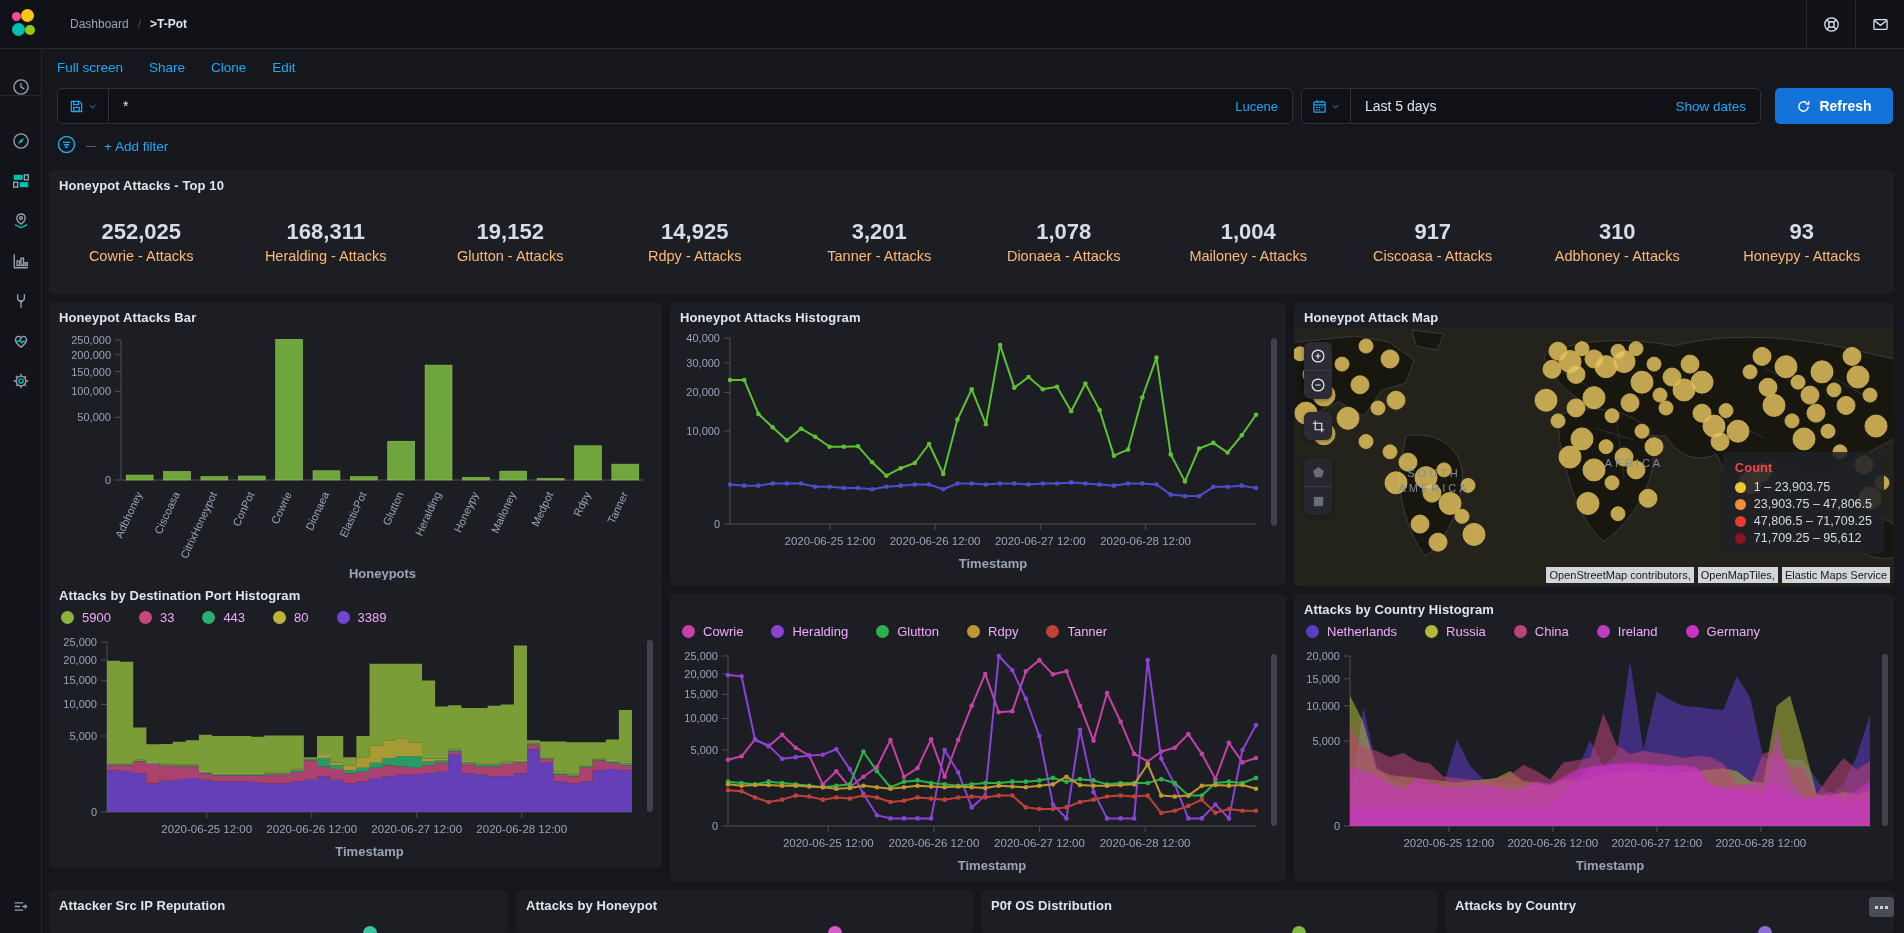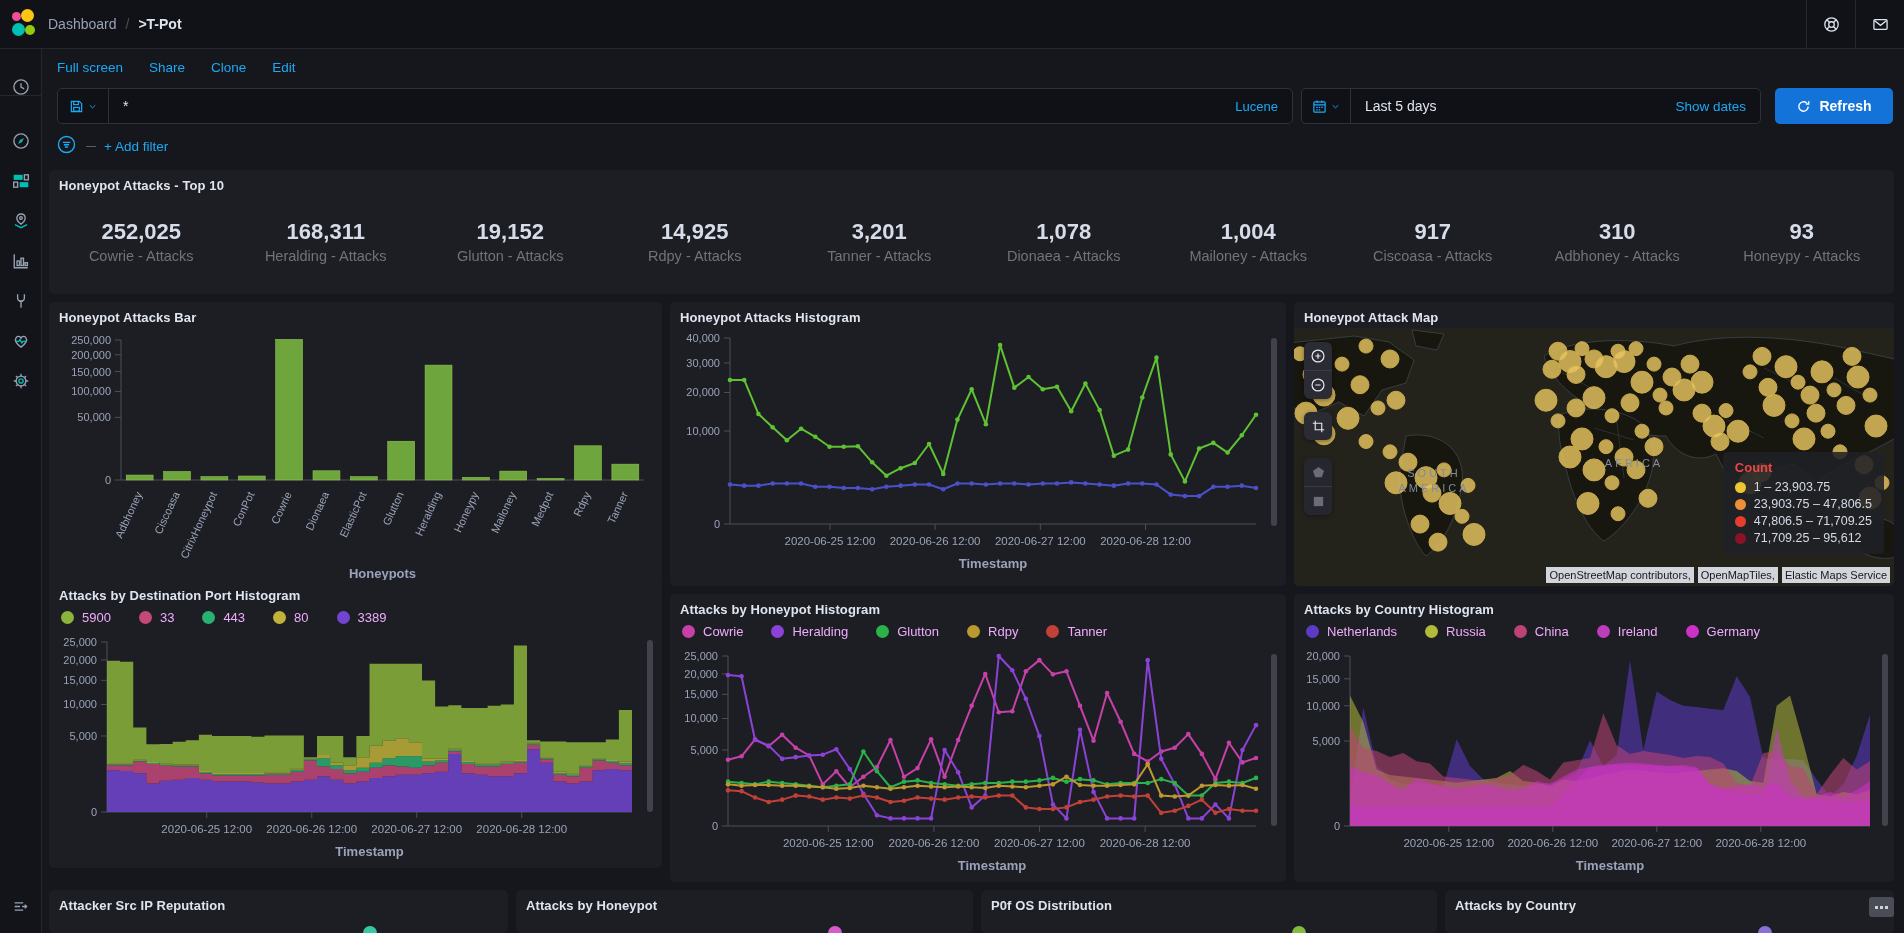--- a/index.html
+++ b/index.html
@@ -1,21 +1,21 @@
 <!DOCTYPE html>
 <html><head>
 <meta charset="utf-8">
 <style>
   html,body{margin:0;padding:0;background:#16171d;font-family:"Liberation Sans",sans-serif;}
   body{width:1904px;height:933px;overflow:hidden;position:relative;color:#dfe5ef;}
   
   .top-header{position:absolute;left:0;top:0;width:1904px;height:48px;background:#101217;border-bottom:1px solid #25262e;display:flex;align-items:center;z-index:20;}
   .logo-cell{width:48px;height:48px;position:relative;flex:0 0 auto;cursor:pointer;}
   .logo-cell span{position:absolute;border-radius:50%;}
-  .crumbs{display:flex;align-items:center;margin-left:0;font-size:14px;}
+  .crumbs{display:flex;align-items:center;margin-left:22px;font-size:12px;}
   .crumb-sec{color:#98a2b3;cursor:pointer;}
   .crumb-sep{color:#4c4e57;margin:0 9px;}
   .crumb-page{color:#dfe5ef;font-weight:700;}
   .hdr-right{margin-left:auto;display:flex;height:48px;}
   .hdr-ic{width:48px;height:48px;display:flex;align-items:center;justify-content:center;border-left:1px solid #25262e;cursor:pointer;}
   .hdr-ic svg{stroke:#dfe5ef;fill:none;stroke-width:1.2;}
   
   .side-nav{position:absolute;left:0;top:48px;width:41px;bottom:0;background:#131419;border-right:1px solid #25262e;z-index:15;}
   .nav-ic{position:absolute;left:0;width:41px;height:42px;display:flex;align-items:center;justify-content:center;cursor:pointer;}
   .nav-ic svg{stroke:#98a2b3;fill:none;stroke-width:1.2;}
@@ -43,21 +43,21 @@
   .filter-ic svg{stroke:#1ba9f5;fill:none;stroke-width:1.3;}
   .filter-dash{width:10px;height:1px;background:#5a5d66;margin:0 8px 0 10px;}
   .add-filter{color:#1ba9f5;font-size:13.5px;cursor:pointer;}
   
   .panel{position:absolute;background:#1d1e24;border-radius:5px;overflow:hidden;}
   .p-title{font-size:13px;font-weight:700;color:#dfe5ef;padding:8px 10px 0 10px;letter-spacing:.1px;}
   
   .metric-grid{position:absolute;left:0;right:0;top:28px;bottom:8px;display:flex;}
   .metric-cell{flex:1;display:flex;flex-direction:column;align-items:center;justify-content:center;}
   .metric-value{font-size:22px;font-weight:700;color:#d7dde8;line-height:1.05;}
-  .metric-label{font-size:14.5px;color:#737373;margin-top:5px;}
+  .metric-label{font-size:14.5px;color:#fdba74;margin-top:5px;}
   
   .legend{position:absolute;left:12px;top:30px;display:flex;gap:28px;align-items:center;}
   .legend-item{display:flex;align-items:center;gap:8px;cursor:pointer;}
   .legend-dot{width:13px;height:13px;border-radius:50%;}
   .legend-label{font-size:13px;color:#f0abfc;}
   .chart-host{position:absolute;}
   .chart-host text{font-family:"Liberation Sans",sans-serif;}
   .vthumb{position:absolute;width:6px;border-radius:3px;background:#41434c;}
   
   .map-area{position:absolute;left:0;top:26px;right:0;bottom:0;background:#24231b;overflow:hidden;}
@@ -654,21 +654,20 @@
           <path d="M0 123.13423424289324 L0 123.13423424289324 L13.125 123.13423424289324 L13.125 123.13423424289324 L26.25 123.13423424289324 L26.25 119.56985028774949 L39.375 119.56985028774949 L39.375 121.91673887931478 L52.5 121.91673887931478 L52.5 123.75500027029949 L65.625 123.75500027029949 L65.625 124.3842132590043 L78.75 124.3842132590043 L78.75 124.3842132590043 L91.875 124.3842132590043 L91.875 131.23403554662931 L105 131.23403554662931 L105 133.53906199780374 L118.125 133.53906199780374 L118.125 133.53906199780374 L131.25 133.53906199780374 L131.25 133.53906199780374 L144.375 133.53906199780374 L144.375 133.53906199780374 L157.5 133.53906199780374 L157.5 132.75486608964871 L170.625 132.75486608964871 L170.625 132.75486608964871 L183.75 132.75486608964871 L183.75 129.77065747492261 L196.875 129.77065747492261 L196.875 118.43644698044946 L210 118.43644698044946 L210 124.3842132590043 L223.125 124.3842132590043 L223.125 126.99302382171004 L236.25 126.99302382171004 L236.25 131.23403554662931 L249.375 131.23403554662931 L249.375 129.77065747492261 L262.5 129.77065747492261 L262.5 125.66942364462199 L275.625 125.66942364462199 L275.625 123.13423424289324 L288.75 123.13423424289324 L288.75 124.3842132590043 L301.875 124.3842132590043 L301.875 125.66942364462199 L315 125.66942364462199 L315 123.13423424289324 L328.125 123.13423424289324 L328.125 120.72931906295591 L341.25 120.72931906295591 L341.25 109.17895101200571 L354.375 109.17895101200571 L354.375 121.91673887931478 L367.5 121.91673887931478 L367.5 124.3842132590043 L380.625 124.3842132590043 L380.625 124.3842132590043 L393.75 124.3842132590043 L393.75 121.91673887931478 L406.875 121.91673887931478 L406.875 120.72931906295591 L420 120.72931906295591 L420 102.85537996235291 L433.125 102.85537996235291 L433.125 117.32742649157913 L446.25 117.32742649157913 L446.25 132.75486608964871 L459.375 132.75486608964871 L459.375 134.34049916221485 L472.5 134.34049916221485 L472.5 125.66942364462199 L485.625 125.66942364462199 L485.625 118.43644698044946 L498.75 118.43644698044946 L498.75 120.72931906295591 L511.875 120.72931906295591 L511.875 123.13423424289324 L525 123.13423424289324 L525 128.35867437268598 L511.875 128.35867437268598 L511.875 126.99302382171004 L498.75 126.99302382171004 L498.75 128.35867437268598 L485.625 128.35867437268598 L485.625 139.58947550600286 L472.5 139.58947550600286 L472.5 141.55355909784143 L459.375 141.55355909784143 L459.375 139.58947550600286 L446.25 139.58947550600286 L446.25 120.72931906295591 L433.125 120.72931906295591 L433.125 107.30709769040837 L420 107.30709769040837 L420 131.23403554662931 L406.875 131.23403554662931 L406.875 134.34049916221485 L393.75 134.34049916221485 L393.75 134.34049916221485 L380.625 134.34049916221485 L380.625 132.75486608964871 L367.5 132.75486608964871 L367.5 131.23403554662931 L354.375 131.23403554662931 L354.375 112.10008635585024 L341.25 112.10008635585024 L341.25 129.77065747492261 L328.125 129.77065747492261 L328.125 131.23403554662931 L315 131.23403554662931 L315 132.75486608964871 L301.875 132.75486608964871 L301.875 132.75486608964871 L288.75 132.75486608964871 L288.75 134.34049916221485 L275.625 134.34049916221485 L275.625 136 L262.5 136 L262.5 139.58947550600286 L249.375 139.58947550600286 L249.375 141.55355909784143 L236.25 141.55355909784143 L236.25 137.74476786628253 L223.125 137.74476786628253 L223.125 134.34049916221485 L210 134.34049916221485 L210 137.74476786628253 L196.875 137.74476786628253 L196.875 139.58947550600286 L183.75 139.58947550600286 L183.75 141.55355909784143 L170.625 141.55355909784143 L170.625 141.55355909784143 L157.5 141.55355909784143 L157.5 140.55513627132908 L144.375 140.55513627132908 L144.375 139.58947550600286 L131.25 139.58947550600286 L131.25 139.58947550600286 L118.125 139.58947550600286 L118.125 139.58947550600286 L105 139.58947550600286 L105 137.74476786628253 L91.875 137.74476786628253 L91.875 136 L78.75 136 L78.75 137.74476786628253 L65.625 137.74476786628253 L65.625 138.65354884520417 L52.5 138.65354884520417 L52.5 141.55355909784143 L39.375 141.55355909784143 L39.375 131.23403554662931 L26.25 131.23403554662931 L26.25 129.0585784321062 L13.125 129.0585784321062 L13.125 128.35867437268598 L0 128.35867437268598 Z" fill="#c4497a" fill-opacity="0.85"></path>
           <path d="M0 122.15775924980102 L0 122.15775924980102 L13.125 122.15775924980102 L13.125 122.15775924980102 L26.25 122.15775924980102 L26.25 118.6611258401589 L39.375 118.6611258401589 L39.375 120.96450265368975 L52.5 120.96450265368975 L52.5 122.76569043587067 L65.625 122.76569043587067 L65.625 123.38154871727289 L78.75 123.38154871727289 L78.75 123.38154871727289 L91.875 123.38154871727289 L91.875 130.05904357679952 L105 130.05904357679952 L105 132.29217587820798 L118.125 132.29217587820798 L118.125 132.29217587820798 L131.25 132.29217587820798 L131.25 132.29217587820798 L144.375 132.29217587820798 L144.375 132.29217587820798 L157.5 132.29217587820798 L157.5 131.5333911034518 L170.625 131.5333911034518 L170.625 131.5333911034518 L183.75 131.5333911034518 L183.75 127.6703413668383 L196.875 127.6703413668383 L196.875 117.32742649157913 L210 117.32742649157913 L210 116.24127977713755 L223.125 116.24127977713755 L223.125 123.13423424289324 L236.25 123.13423424289324 L236.25 128.35867437268598 L249.375 128.35867437268598 L249.375 125.66942364462199 L262.5 125.66942364462199 L262.5 120.72931906295591 L275.625 120.72931906295591 L275.625 116.24127977713755 L288.75 116.24127977713755 L288.75 114.13229913447306 L301.875 114.13229913447306 L301.875 114.13229913447306 L315 114.13229913447306 L315 119.56985028774949 L328.125 119.56985028774949 L328.125 118.43644698044946 L341.25 118.43644698044946 L341.25 107.76978225974136 L354.375 107.76978225974136 L354.375 120.1462137847084 L367.5 120.1462137847084 L367.5 122.5215838511856 L380.625 122.5215838511856 L380.625 122.5215838511856 L393.75 122.5215838511856 L393.75 120.72931906295591 L406.875 120.72931906295591 L406.875 119.56985028774949 L420 119.56985028774949 L420 101.57631988850643 L433.125 101.57631988850643 L433.125 116.24127977713755 L446.25 116.24127977713755 L446.25 131.23403554662931 L459.375 131.23403554662931 L459.375 132.75486608964871 L472.5 132.75486608964871 L472.5 124.3842132590043 L485.625 124.3842132590043 L485.625 117.32742649157913 L498.75 117.32742649157913 L498.75 119 L511.875 119 L511.875 121.3194083848604 L525 121.3194083848604 L525 123.13423424289324 L511.875 123.13423424289324 L511.875 120.72931906295591 L498.75 120.72931906295591 L498.75 118.43644698044946 L485.625 118.43644698044946 L485.625 125.66942364462199 L472.5 125.66942364462199 L472.5 134.34049916221485 L459.375 134.34049916221485 L459.375 132.75486608964871 L446.25 132.75486608964871 L446.25 117.32742649157913 L433.125 117.32742649157913 L433.125 102.85537996235291 L420 102.85537996235291 L420 120.72931906295591 L406.875 120.72931906295591 L406.875 121.91673887931478 L393.75 121.91673887931478 L393.75 124.3842132590043 L380.625 124.3842132590043 L380.625 124.3842132590043 L367.5 124.3842132590043 L367.5 121.91673887931478 L354.375 121.91673887931478 L354.375 109.17895101200571 L341.25 109.17895101200571 L341.25 120.72931906295591 L328.125 120.72931906295591 L328.125 123.13423424289324 L315 123.13423424289324 L315 125.66942364462199 L301.875 125.66942364462199 L301.875 124.3842132590043 L288.75 124.3842132590043 L288.75 123.13423424289324 L275.625 123.13423424289324 L275.625 125.66942364462199 L262.5 125.66942364462199 L262.5 129.77065747492261 L249.375 129.77065747492261 L249.375 131.23403554662931 L236.25 131.23403554662931 L236.25 126.99302382171004 L223.125 126.99302382171004 L223.125 124.3842132590043 L210 124.3842132590043 L210 118.43644698044946 L196.875 118.43644698044946 L196.875 129.77065747492261 L183.75 129.77065747492261 L183.75 132.75486608964871 L170.625 132.75486608964871 L170.625 132.75486608964871 L157.5 132.75486608964871 L157.5 133.53906199780374 L144.375 133.53906199780374 L144.375 133.53906199780374 L131.25 133.53906199780374 L131.25 133.53906199780374 L118.125 133.53906199780374 L118.125 133.53906199780374 L105 133.53906199780374 L105 131.23403554662931 L91.875 131.23403554662931 L91.875 124.3842132590043 L78.75 124.3842132590043 L78.75 124.3842132590043 L65.625 124.3842132590043 L65.625 123.75500027029949 L52.5 123.75500027029949 L52.5 121.91673887931478 L39.375 121.91673887931478 L39.375 119.56985028774949 L26.25 119.56985028774949 L26.25 123.13423424289324 L13.125 123.13423424289324 L13.125 123.13423424289324 L0 123.13423424289324 Z" fill="#2ab072" fill-opacity="0.85"></path>
           <path d="M0 121.2008196790151 L0 121.2008196790151 L13.125 121.2008196790151 L13.125 121.2008196790151 L26.25 121.2008196790151 L26.25 117.76820891449347 L39.375 117.76820891449347 L39.375 120.03040924722316 L52.5 120.03040924722316 L52.5 121.7966806122234 L65.625 121.7966806122234 L65.625 122.4 L78.75 122.4 L78.75 122.4 L91.875 122.4 L91.875 128.91764368977846 L105 128.91764368977846 L105 131.08522131631736 L118.125 131.08522131631736 L118.125 131.08522131631736 L131.25 131.08522131631736 L131.25 131.08522131631736 L144.375 131.08522131631736 L144.375 131.08522131631736 L157.5 131.08522131631736 L157.5 130.34952711505196 L170.625 130.34952711505196 L170.625 130.34952711505196 L183.75 130.34952711505196 L183.75 126.32620923253856 L196.875 126.32620923253856 L196.875 116.24127977713755 L210 116.24127977713755 L210 113.10711819568286 L223.125 113.10711819568286 L223.125 120.72931906295591 L236.25 120.72931906295591 L236.25 123.13423424289324 L249.375 123.13423424289324 L249.375 115.17664731156987 L262.5 115.17664731156987 L262.5 103.72179845529905 L275.625 103.72179845529905 L275.625 98.6809983244297 L288.75 98.6809983244297 L288.75 96.28975647849208 L301.875 96.28975647849208 L301.875 100.32073479147472 L315 100.32073479147472 L315 116.781582135505 L328.125 116.781582135505 L328.125 116.781582135505 L341.25 116.781582135505 L341.25 106.84780288857718 L354.375 106.84780288857718 L354.375 119 L367.5 119 L367.5 121.3194083848604 L380.625 121.3194083848604 L380.625 121.3194083848604 L393.75 121.3194083848604 L393.75 119.56985028774949 L406.875 119.56985028774949 L406.875 117.87898696302997 L420 117.87898696302997 L420 100.73673412262455 L433.125 100.73673412262455 L433.125 115.17664731156987 L446.25 115.17664731156987 L446.25 129.77065747492261 L459.375 129.77065747492261 L459.375 131.23403554662931 L472.5 131.23403554662931 L472.5 123.13423424289324 L485.625 123.13423424289324 L485.625 116.24127977713755 L498.75 116.24127977713755 L498.75 117.87898696302997 L511.875 117.87898696302997 L511.875 119.56985028774949 L525 119.56985028774949 L525 121.3194083848604 L511.875 121.3194083848604 L511.875 119 L498.75 119 L498.75 117.32742649157913 L485.625 117.32742649157913 L485.625 124.3842132590043 L472.5 124.3842132590043 L472.5 132.75486608964871 L459.375 132.75486608964871 L459.375 131.23403554662931 L446.25 131.23403554662931 L446.25 116.24127977713755 L433.125 116.24127977713755 L433.125 101.57631988850643 L420 101.57631988850643 L420 119.56985028774949 L406.875 119.56985028774949 L406.875 120.72931906295591 L393.75 120.72931906295591 L393.75 122.5215838511856 L380.625 122.5215838511856 L380.625 122.5215838511856 L367.5 122.5215838511856 L367.5 120.1462137847084 L354.375 120.1462137847084 L354.375 107.76978225974136 L341.25 107.76978225974136 L341.25 118.43644698044946 L328.125 118.43644698044946 L328.125 119.56985028774949 L315 119.56985028774949 L315 114.13229913447306 L301.875 114.13229913447306 L301.875 114.13229913447306 L288.75 114.13229913447306 L288.75 116.24127977713755 L275.625 116.24127977713755 L275.625 120.72931906295591 L262.5 120.72931906295591 L262.5 125.66942364462199 L249.375 125.66942364462199 L249.375 128.35867437268598 L236.25 128.35867437268598 L236.25 123.13423424289324 L223.125 123.13423424289324 L223.125 116.24127977713755 L210 116.24127977713755 L210 117.32742649157913 L196.875 117.32742649157913 L196.875 127.6703413668383 L183.75 127.6703413668383 L183.75 131.5333911034518 L170.625 131.5333911034518 L170.625 131.5333911034518 L157.5 131.5333911034518 L157.5 132.29217587820798 L144.375 132.29217587820798 L144.375 132.29217587820798 L131.25 132.29217587820798 L131.25 132.29217587820798 L118.125 132.29217587820798 L118.125 132.29217587820798 L105 132.29217587820798 L105 130.05904357679952 L91.875 130.05904357679952 L91.875 123.38154871727289 L78.75 123.38154871727289 L78.75 123.38154871727289 L65.625 123.38154871727289 L65.625 122.76569043587067 L52.5 122.76569043587067 L52.5 120.96450265368975 L39.375 120.96450265368975 L39.375 118.6611258401589 L26.25 118.6611258401589 L26.25 122.15775924980102 L13.125 122.15775924980102 L13.125 122.15775924980102 L0 122.15775924980102 Z" fill="#c0b23a" fill-opacity="0.85"></path>
           <path d="M0 18.862446757928495 L0 18.862446757928495 L13.125 18.862446757928495 L13.125 19.629258165027323 L26.25 19.629258165027323 L26.25 85.61421920726217 L39.375 85.61421920726217 L39.375 102.34085427674984 L52.5 102.34085427674984 L52.5 101.91505305869732 L65.625 101.91505305869732 L65.625 99.82479070212901 L78.75 99.82479070212901 L78.75 98.19637892139423 L91.875 98.19637892139423 L91.875 92.76684649711628 L105 92.76684649711628 L105 93.89770042896207 L118.125 93.89770042896207 L118.125 93.89770042896207 L131.25 93.89770042896207 L131.25 93.89770042896207 L144.375 93.89770042896207 L144.375 94.66103265905485 L157.5 94.66103265905485 L157.5 93.51889122142646 L170.625 93.51889122142646 L170.625 93.51889122142646 L183.75 93.51889122142646 L183.75 93.59450281556961 L196.875 93.59450281556961 L196.875 115.17664731156987 L210 115.17664731156987 L210 93.97368876500715 L223.125 93.97368876500715 L223.125 93.97368876500715 L236.25 93.97368876500715 L236.25 115.17664731156987 L249.375 115.17664731156987 L249.375 93.97368876500715 L262.5 93.97368876500715 L262.5 21.7974359196171 L275.625 21.7974359196171 L275.625 21.7974359196171 L288.75 21.7974359196171 L288.75 21.7974359196171 L301.875 21.7974359196171 L301.875 21.7974359196171 L315 21.7974359196171 L315 38.53821848156781 L328.125 38.53821848156781 L328.125 64.38087294433834 L341.25 64.38087294433834 L341.25 63.29198717996853 L354.375 63.29198717996853 L354.375 66.03558301033954 L367.5 66.03558301033954 L367.5 66.03558301033954 L380.625 66.03558301033954 L380.625 63.83503402722722 L393.75 63.83503402722722 L393.75 62.4825595542751 L406.875 62.4825595542751 L406.875 3.608293475906663 L420 3.608293475906663 L420 98.27692142692145 L433.125 98.27692142692145 L433.125 99.49609939868576 L446.25 99.49609939868576 L446.25 99.49609939868576 L459.375 99.49609939868576 L459.375 100.32073479147472 L472.5 100.32073479147472 L472.5 100.32073479147472 L485.625 100.32073479147472 L485.625 100.32073479147472 L498.75 100.32073479147472 L498.75 97.47552137381476 L511.875 97.47552137381476 L511.875 68 L525 68 L525 119.56985028774949 L511.875 119.56985028774949 L511.875 117.87898696302997 L498.75 117.87898696302997 L498.75 116.24127977713755 L485.625 116.24127977713755 L485.625 123.13423424289324 L472.5 123.13423424289324 L472.5 131.23403554662931 L459.375 131.23403554662931 L459.375 129.77065747492261 L446.25 129.77065747492261 L446.25 115.17664731156987 L433.125 115.17664731156987 L433.125 100.73673412262455 L420 100.73673412262455 L420 117.87898696302997 L406.875 117.87898696302997 L406.875 119.56985028774949 L393.75 119.56985028774949 L393.75 121.3194083848604 L380.625 121.3194083848604 L380.625 121.3194083848604 L367.5 121.3194083848604 L367.5 119 L354.375 119 L354.375 106.84780288857718 L341.25 106.84780288857718 L341.25 116.781582135505 L328.125 116.781582135505 L328.125 116.781582135505 L315 116.781582135505 L315 100.32073479147472 L301.875 100.32073479147472 L301.875 96.28975647849208 L288.75 96.28975647849208 L288.75 98.6809983244297 L275.625 98.6809983244297 L275.625 103.72179845529905 L262.5 103.72179845529905 L262.5 115.17664731156987 L249.375 115.17664731156987 L249.375 123.13423424289324 L236.25 123.13423424289324 L236.25 120.72931906295591 L223.125 120.72931906295591 L223.125 113.10711819568286 L210 113.10711819568286 L210 116.24127977713755 L196.875 116.24127977713755 L196.875 126.32620923253856 L183.75 126.32620923253856 L183.75 130.34952711505196 L170.625 130.34952711505196 L170.625 130.34952711505196 L157.5 130.34952711505196 L157.5 131.08522131631736 L144.375 131.08522131631736 L144.375 131.08522131631736 L131.25 131.08522131631736 L131.25 131.08522131631736 L118.125 131.08522131631736 L118.125 131.08522131631736 L105 131.08522131631736 L105 128.91764368977846 L91.875 128.91764368977846 L91.875 122.4 L78.75 122.4 L78.75 122.4 L65.625 122.4 L65.625 121.7966806122234 L52.5 121.7966806122234 L52.5 120.03040924722316 L39.375 120.03040924722316 L39.375 117.76820891449347 L26.25 117.76820891449347 L26.25 121.2008196790151 L13.125 121.2008196790151 L13.125 121.2008196790151 L0 121.2008196790151 Z" fill="#8cb43c" fill-opacity="0.85"></path>
         </g>
       </svg></div>
   <div class="vthumb" style="right:9px;top:60px;height:172px"></div>
 </div>
 
 <div class="panel" style="left:670px;top:594px;width:616px;height:288px">
-  <div class="p-title">Attacks by Honeypot Histogram</div>
   <div class="legend">
       <div class="legend-item">
         <span class="legend-dot" style="background:#c640a8"></span>
         <span class="legend-label">Cowrie</span>
       </div>
       <div class="legend-item">
         <span class="legend-dot" style="background:#8c42d6"></span>
         <span class="legend-label">Heralding</span>
       </div>
       <div class="legend-item">

